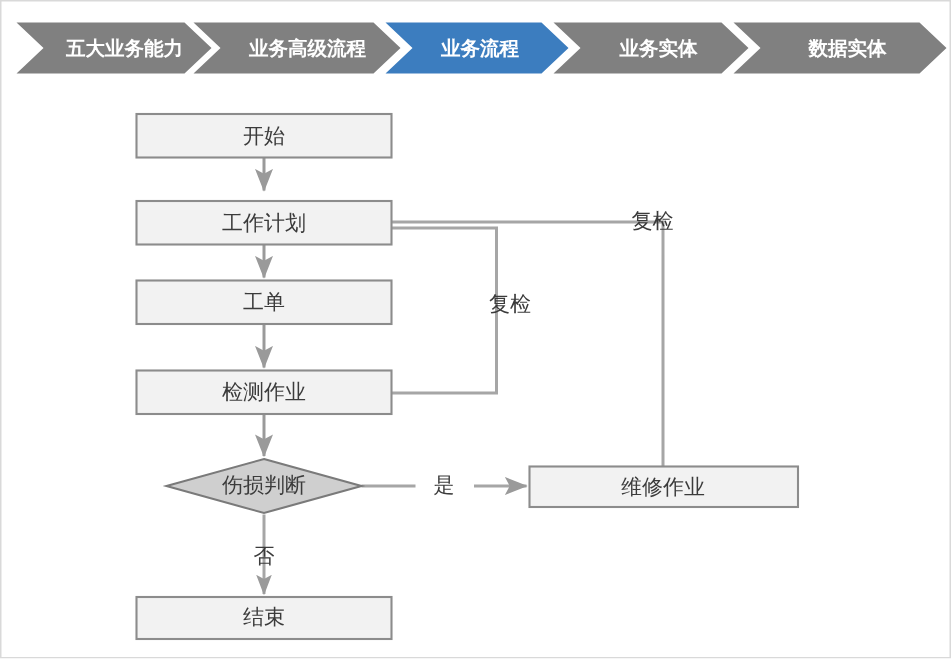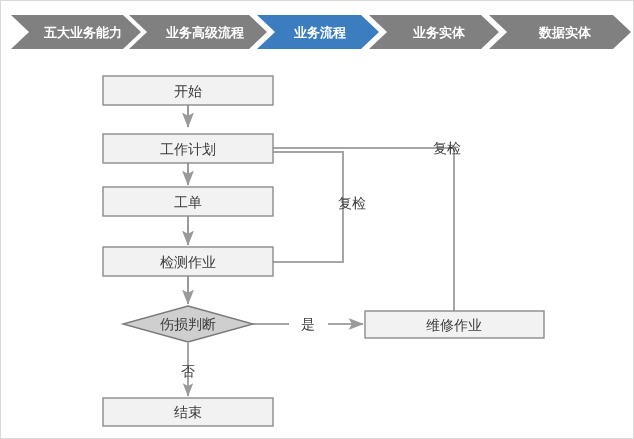--- a/index.html
+++ b/index.html
@@ -36,21 +36,20 @@
     text-anchor: middle;
     font-family: "DejaVu Sans", "Liberation Sans", sans-serif;
   }
   
   #flow {
     position: absolute;
     left: 0;
     top: 50px;
     width: 520px;
     height: 388px;
-    padding-left: 12px;
   }
   #flow svg { display: block; }
   .node-box {
     fill: #f2f2f2;
     stroke: #8c8c8c;
     stroke-width: 1.4;
   }
   .node-diamond {
     fill: #cfcfcf;
     stroke: #7a7a7a;

